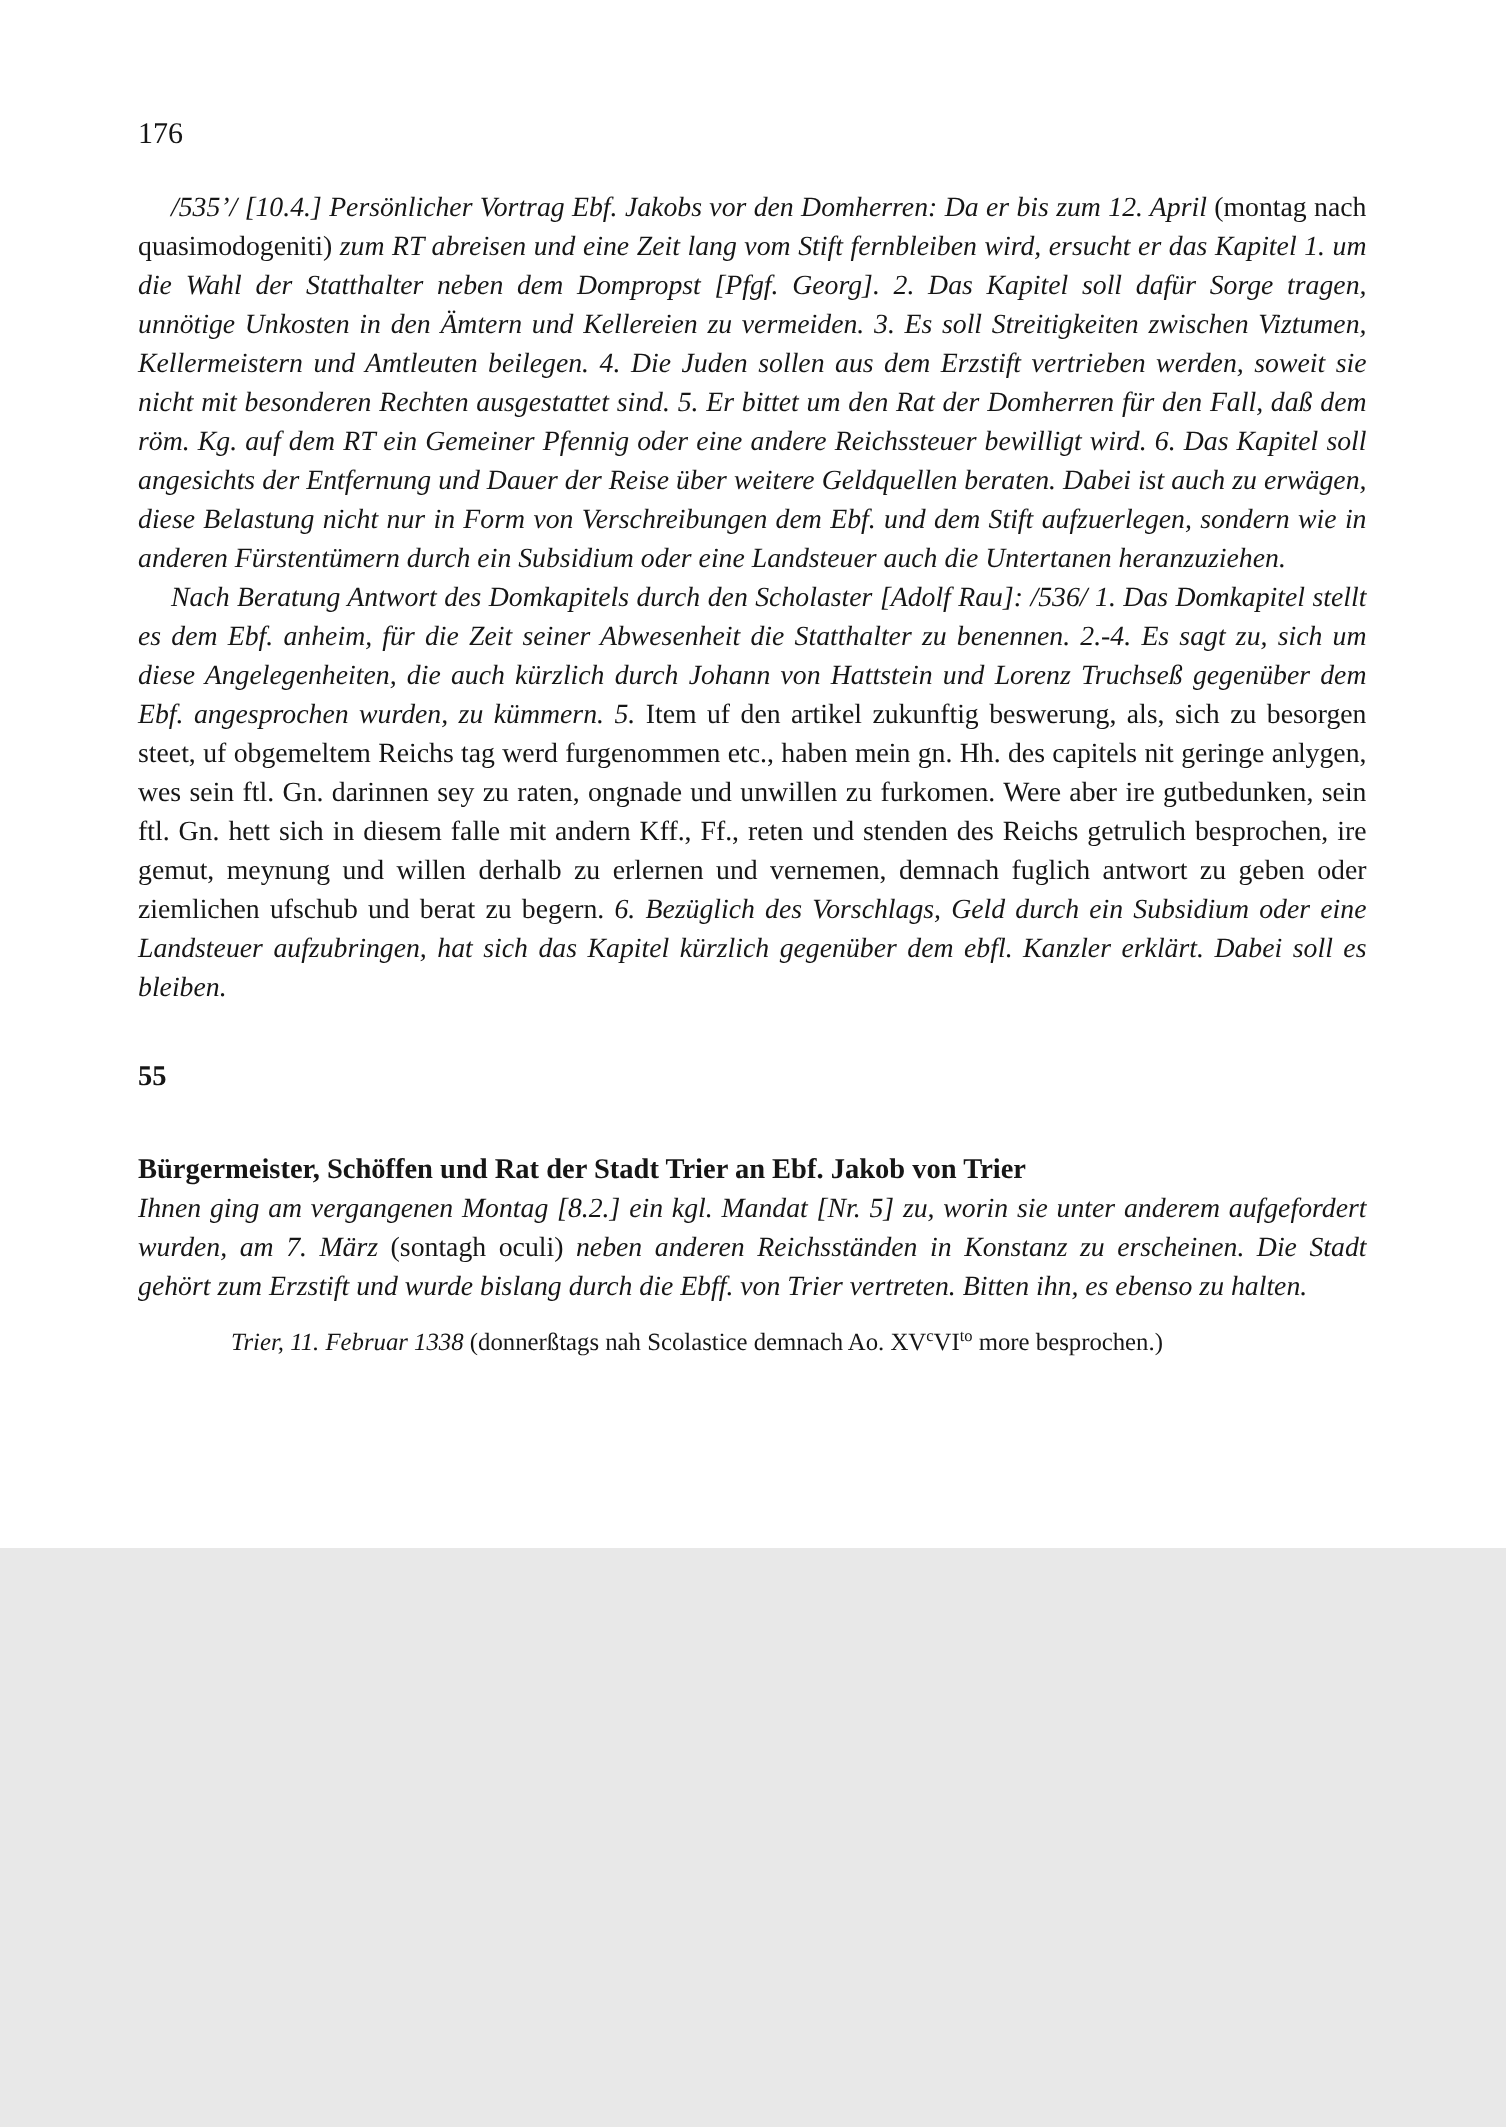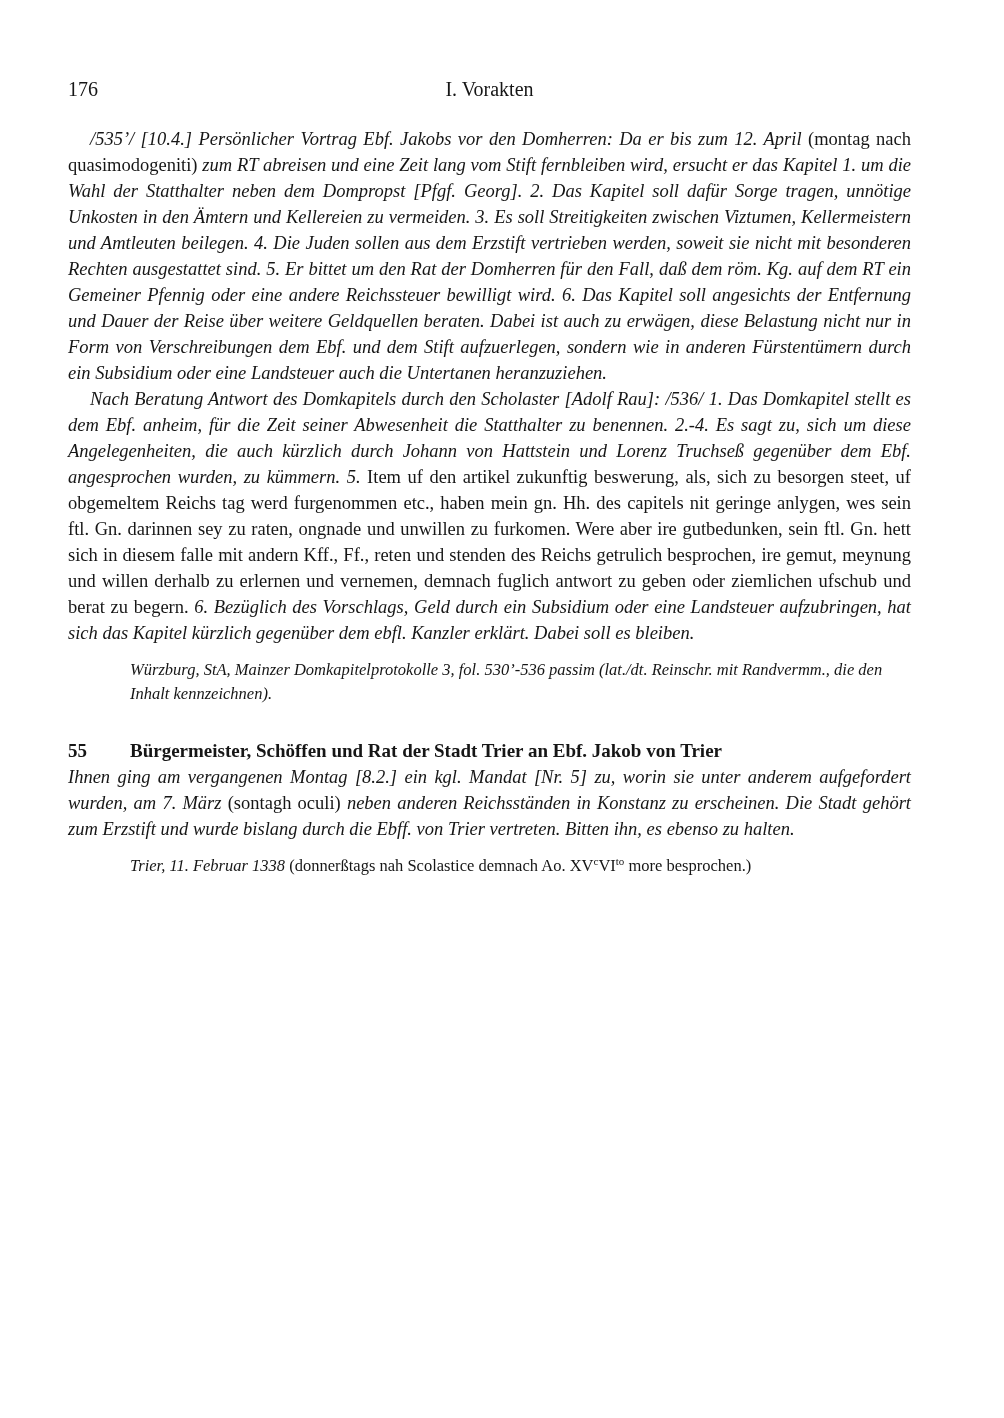--- a/index.html
+++ b/index.html
@@ -3,27 +3,27 @@
 <meta charset="utf-8">
 <style>
   html, body {
     margin: 0;
     padding: 0;
     background: #e8e8e8;
   }
   .page {
     position: relative;
     width: 1004px;
-    height: 1418px;
+    height: 1032px;
     margin: 0 auto;
     background: #ffffff;
     color: #161616;
     font-family: "Liberation Serif", "DejaVu Serif", serif;
     box-sizing: border-box;
-    padding: 78px 93px 60px 68px;
+    padding: 78px 93px 60px 92px;
     overflow: hidden;
   }
   .pagehead {
     position: relative;
     height: 26px;
     font-size: 20px;
     margin-bottom: 22px;
   }
   .pagenum {
     position: absolute;
@@ -67,41 +67,40 @@
     text-align: center;
     margin: 47px 0 0 0;
     line-height: 26px;
   }
   .dochead {
     display: flex;
     margin-top: 33px;
     font-size: 19px;
     font-weight: bold;
     line-height: 26px;
+    flex-direction: column;
   }
   .docnum { width: 62px; flex: 0 0 62px; }
   .doctitle { flex: 1; }
   .docsummary { margin-top: 27px; }
 </style>
 </head>
 <body>
 
 <div class="page">
 
   <div class="pagehead">
     <span class="pagenum">176</span>
-    <span class="runtitle">I. Vorakten</span>
   </div>
 
   <p class="body indent"><span class="it">/535’/ [10.4.] Persönlicher Vortrag Ebf. Jakobs vor den Domherren: Da er bis zum 12. April </span><span class="rm">(montag nach quasimodogeniti) </span><span class="it">zum RT abreisen und eine Zeit lang vom Stift fernbleiben wird, ersucht er das Kapitel 1. um die Wahl der Statthalter neben dem Dompropst [Pfgf. Georg]. 2. Das Kapitel soll dafür Sorge tragen, unnötige Unkosten in den Ämtern und Kellereien zu vermeiden. 3. Es soll Streitigkeiten zwischen Viztumen, Kellermeistern und Amtleuten beilegen. 4. Die Juden sollen aus dem Erzstift vertrieben werden, soweit sie nicht mit besonderen Rechten ausgestattet sind. 5. Er bittet um den Rat der Domherren für den Fall, daß dem röm. Kg. auf dem RT ein Gemeiner Pfennig oder eine andere Reichssteuer bewilligt wird. 6. Das Kapitel soll angesichts der Entfernung und Dauer der Reise über weitere Geldquellen beraten. Dabei ist auch zu erwägen, diese Belastung nicht nur in Form von Verschreibungen dem Ebf. und dem Stift aufzuerlegen, sondern wie in anderen Fürstentümern durch ein Subsidium oder eine Landsteuer auch die Untertanen heranzuziehen.</span></p>
 
   <p class="body indent"><span class="it">Nach Beratung Antwort des Domkapitels durch den Scholaster [Adolf Rau]: /536/ 1. Das Domkapitel stellt es dem Ebf. anheim, für die Zeit seiner Abwesenheit die Statthalter zu benennen. 2.-4. Es sagt zu, sich um diese Angelegenheiten, die auch kürzlich durch Johann von Hattstein und Lorenz Truchseß gegenüber dem Ebf. angesprochen wurden, zu kümmern. 5. </span><span class="rm">Item uf den artikel zukunftig beswerung, als, sich zu besorgen steet, uf obgemeltem Reichs tag werd furgenommen etc., haben mein gn. Hh. des capitels nit geringe anlygen, wes sein ftl. Gn. darinnen sey zu raten, ongnade und unwillen zu furkomen. Were aber ire gutbedunken, sein ftl. Gn. hett sich in diesem falle mit andern Kff., Ff., reten und stenden des Reichs getrulich besprochen, ire gemut, meynung und willen derhalb zu erlernen und vernemen, demnach fuglich antwort zu geben oder ziemlichen ufschub und berat zu begern. </span><span class="it">6. Bezüglich des Vorschlags, Geld durch ein Subsidium oder eine Landsteuer aufzubringen, hat sich das Kapitel kürzlich gegenüber dem ebfl. Kanzler erklärt. Dabei soll es bleiben.</span></p>
 
   <div class="source">
-    <p><span class="it">Würzburg, StA, Mainzer Domkapitelprotokolle 3, fol. 530’-536 passim (lat./dt. Reinschr. mit Randvermm., die den Inhalt kennzeichnen).</span></p>
   </div>
 
 
   <div class="dochead">
     <span class="docnum">55</span>
     <span class="doctitle">Bürgermeister, Schöffen und Rat der Stadt Trier an Ebf. Jakob von Trier</span>
   </div>
 
   <p class="body docsummary"><span class="it">Ihnen ging am vergangenen Montag [8.2.] ein kgl. Mandat [Nr. 5] zu, worin sie unter anderem aufgefordert wurden, am 7. März </span><span class="rm">(sontagh oculi) </span><span class="it">neben anderen Reichsständen in Konstanz zu erscheinen. Die Stadt gehört zum Erzstift und wurde bislang durch die Ebff. von Trier vertreten. Bitten ihn, es ebenso zu halten.</span></p>
 

